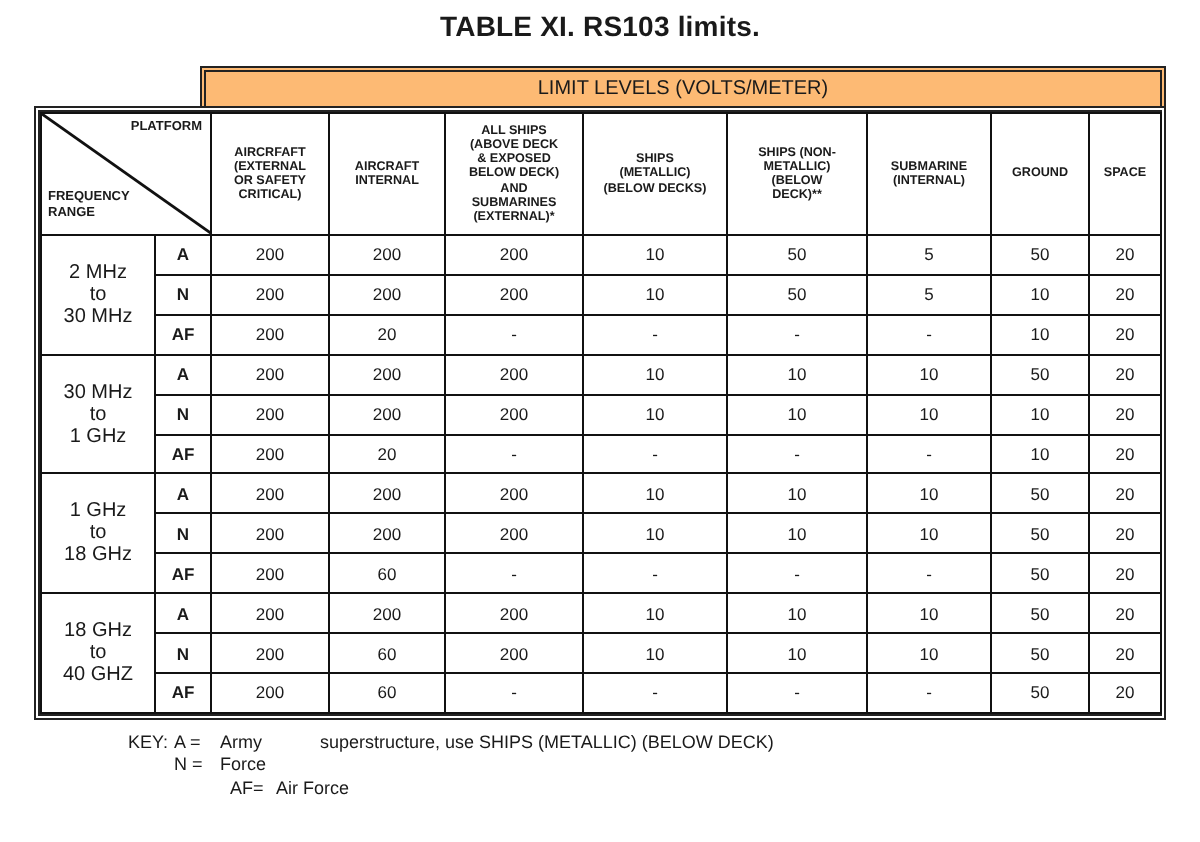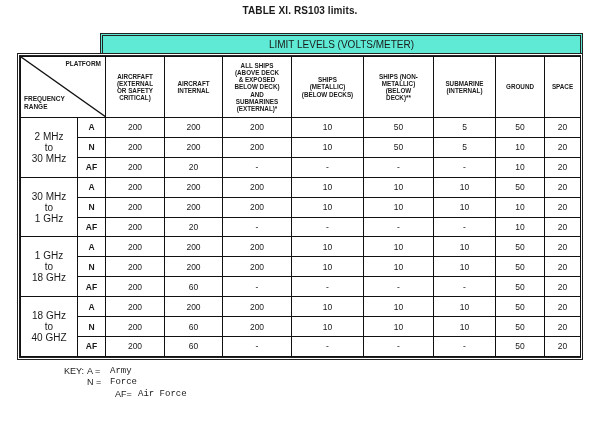--- a/index.html
+++ b/index.html
@@ -1,40 +1,40 @@
 <!DOCTYPE html>
 <html><head>
 <meta charset="utf-8">
 <style>
   html, body { margin: 0; padding: 0; background: #ffffff; }
   body { width: 600px; height: 421px; position: relative; overflow: hidden;
          font-family: "Liberation Sans", sans-serif; color: #1a1a1a; }
   .title { position: absolute; top: 5px; left: 0; width: 600px; text-align: center;
-           font-weight: bold; font-size: 10px; letter-spacing: 0.1px; }
+           font-weight: bold; font-size: 14px; letter-spacing: 0.1px; }
   .limit-box { position: absolute; left: 100px; top: 33px; width: 477px; height: 17px;
-               border: 3px double #222; background: #5eead4; text-align: center;
+               border: 3px double #222; background: #fdba74; text-align: center;
                font-size: 10px; line-height: 17px; }
   .outer { position: absolute; left: 17px; top: 53px; width: 560px; height: 301px;
            border: 3px double #222; background:#fff; }
   table { border-collapse: collapse; table-layout: fixed; width: 560px; height: 301px; }
   td, th { border: 1.6px solid #111; padding: 0; text-align: center; vertical-align: middle;
            font-size: 8px; font-weight: normal; }
   th.hdr { font-size: 6.3px; font-weight: bold; line-height: 7.2px; height: 60px; }
   td.val { font-size: 8.5px; height: 18.3px; }
   td.svc { font-size: 8.5px; font-weight: bold; }
   td.freq { font-size: 10px; line-height: 11px; }
   th.corner { position: relative; height: 60px; }
   th.corner svg { position: absolute; left: 0; top: 0; }
   .corner .plat { position: absolute; right: 4px; top: 3px; font-size: 6.5px; font-weight: bold; }
   .corner .freqr { position: absolute; left: 3px; bottom: 6px; font-size: 6.5px; font-weight: bold; text-align: left; line-height: 8px; }
   .notes { position: absolute; top: 366px; left: 0; width: 600px; font-size: 9px; line-height: 11.3px; }
   .key { position: absolute; left: 58px; top: 0; }
   .key-row { display: flex; }
   .key-lbl { width: 30px; text-align: right; padding-right: 2px; }
-  .key-desc { padding-left: 3px; font-family: Liberation Mono, monospace; }
+  .key-desc { padding-left: 3px; }
   .foot { position: absolute; left: 160px; top: 0; width: 440px; }
 </style>
 </head>
 <body>
 
 <div class="title">TABLE XI.  RS103 limits.</div>
 <div class="limit-box">LIMIT LEVELS (VOLTS/METER)</div>
 
 <div class="outer">
   <table>
@@ -224,14 +224,15 @@
           <span class="key-desc">Force</span>
         </div>
         <div class="key-row">
           <span style="width: 26px; display: inline-block; text-align: right; padding-right: 3px;"></span>
           <span class="key-lbl" style="width: 18px; text-align: left; margin-left: 28px;">AF=</span>
           <span class="key-desc">Air Force</span>
         </div>
       </div>
   </div>
   <div class="foot">
+    <div>superstructure, use SHIPS (METALLIC) (BELOW DECK)</div>
   </div>
 </div>
 
 </body></html>

